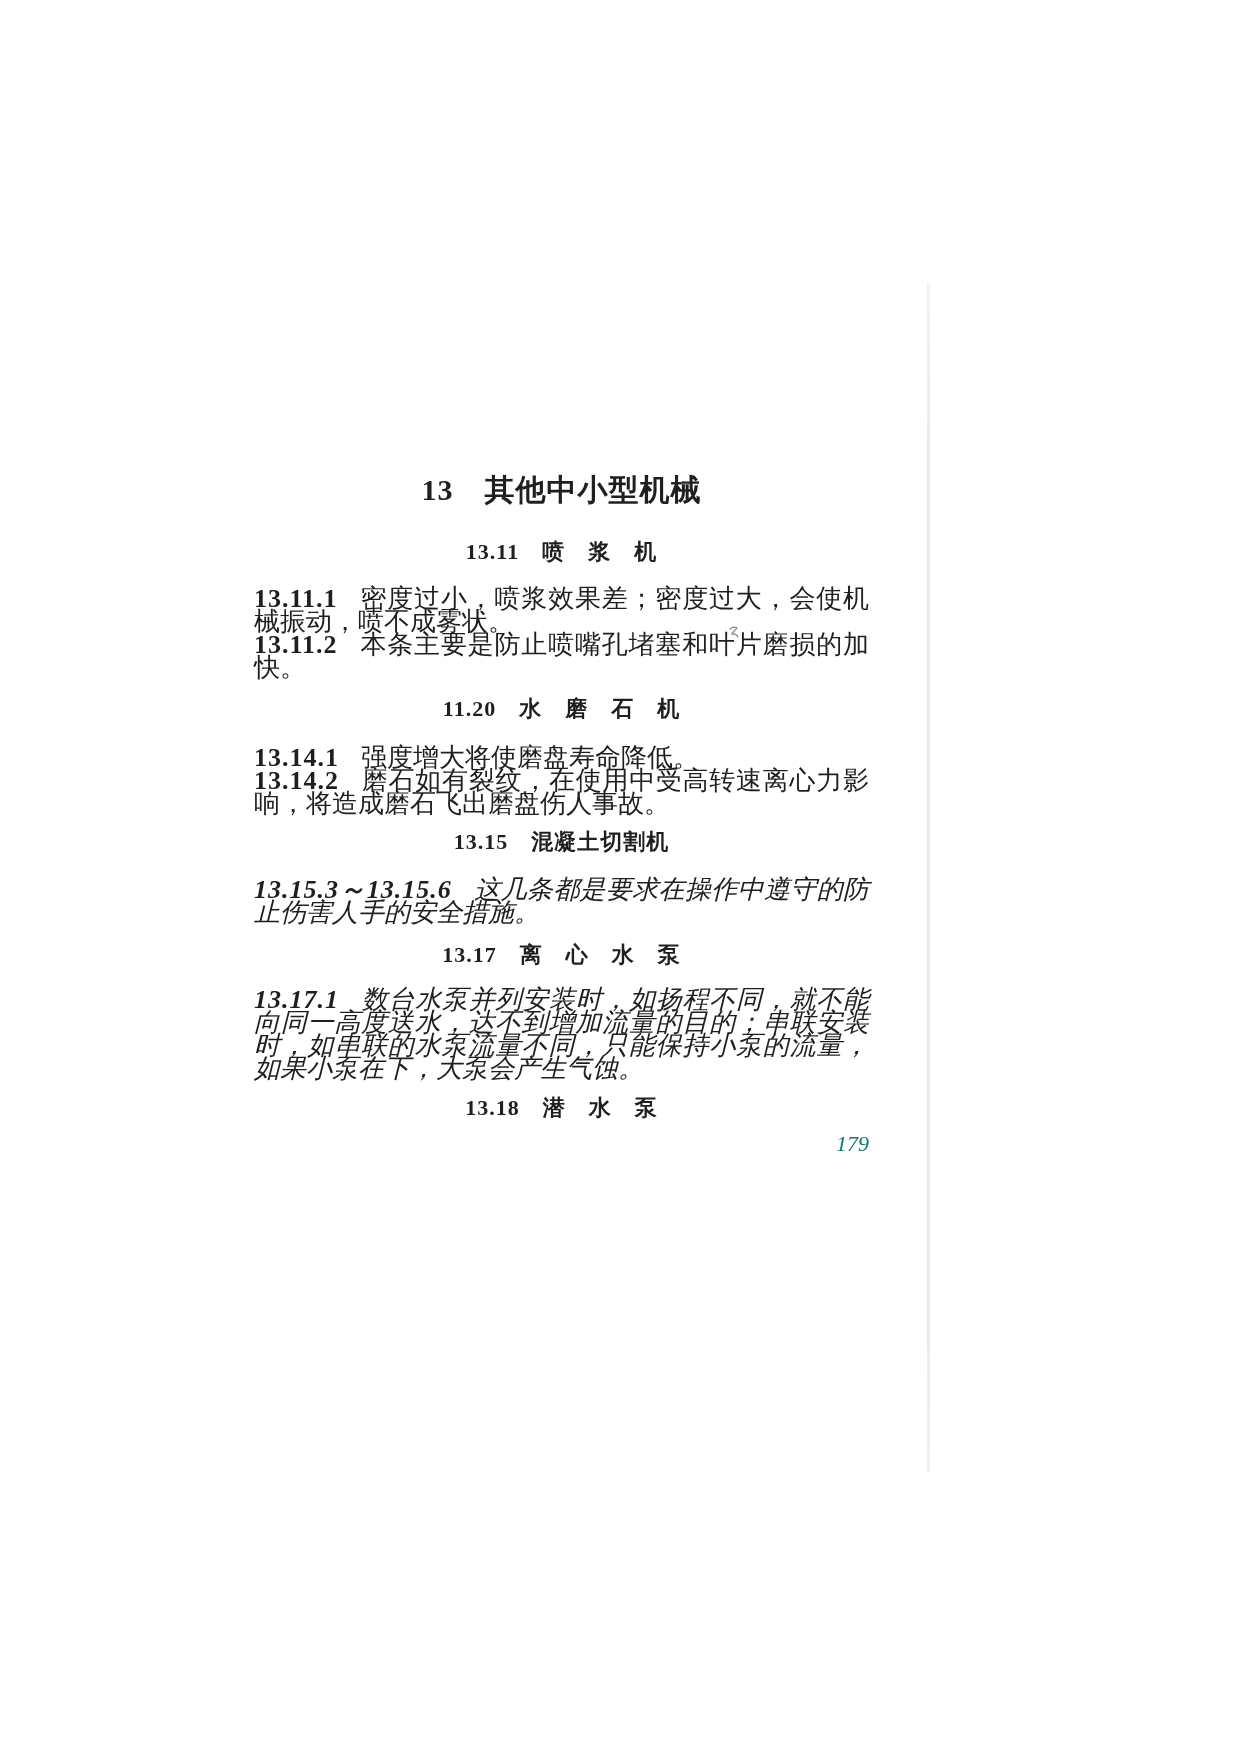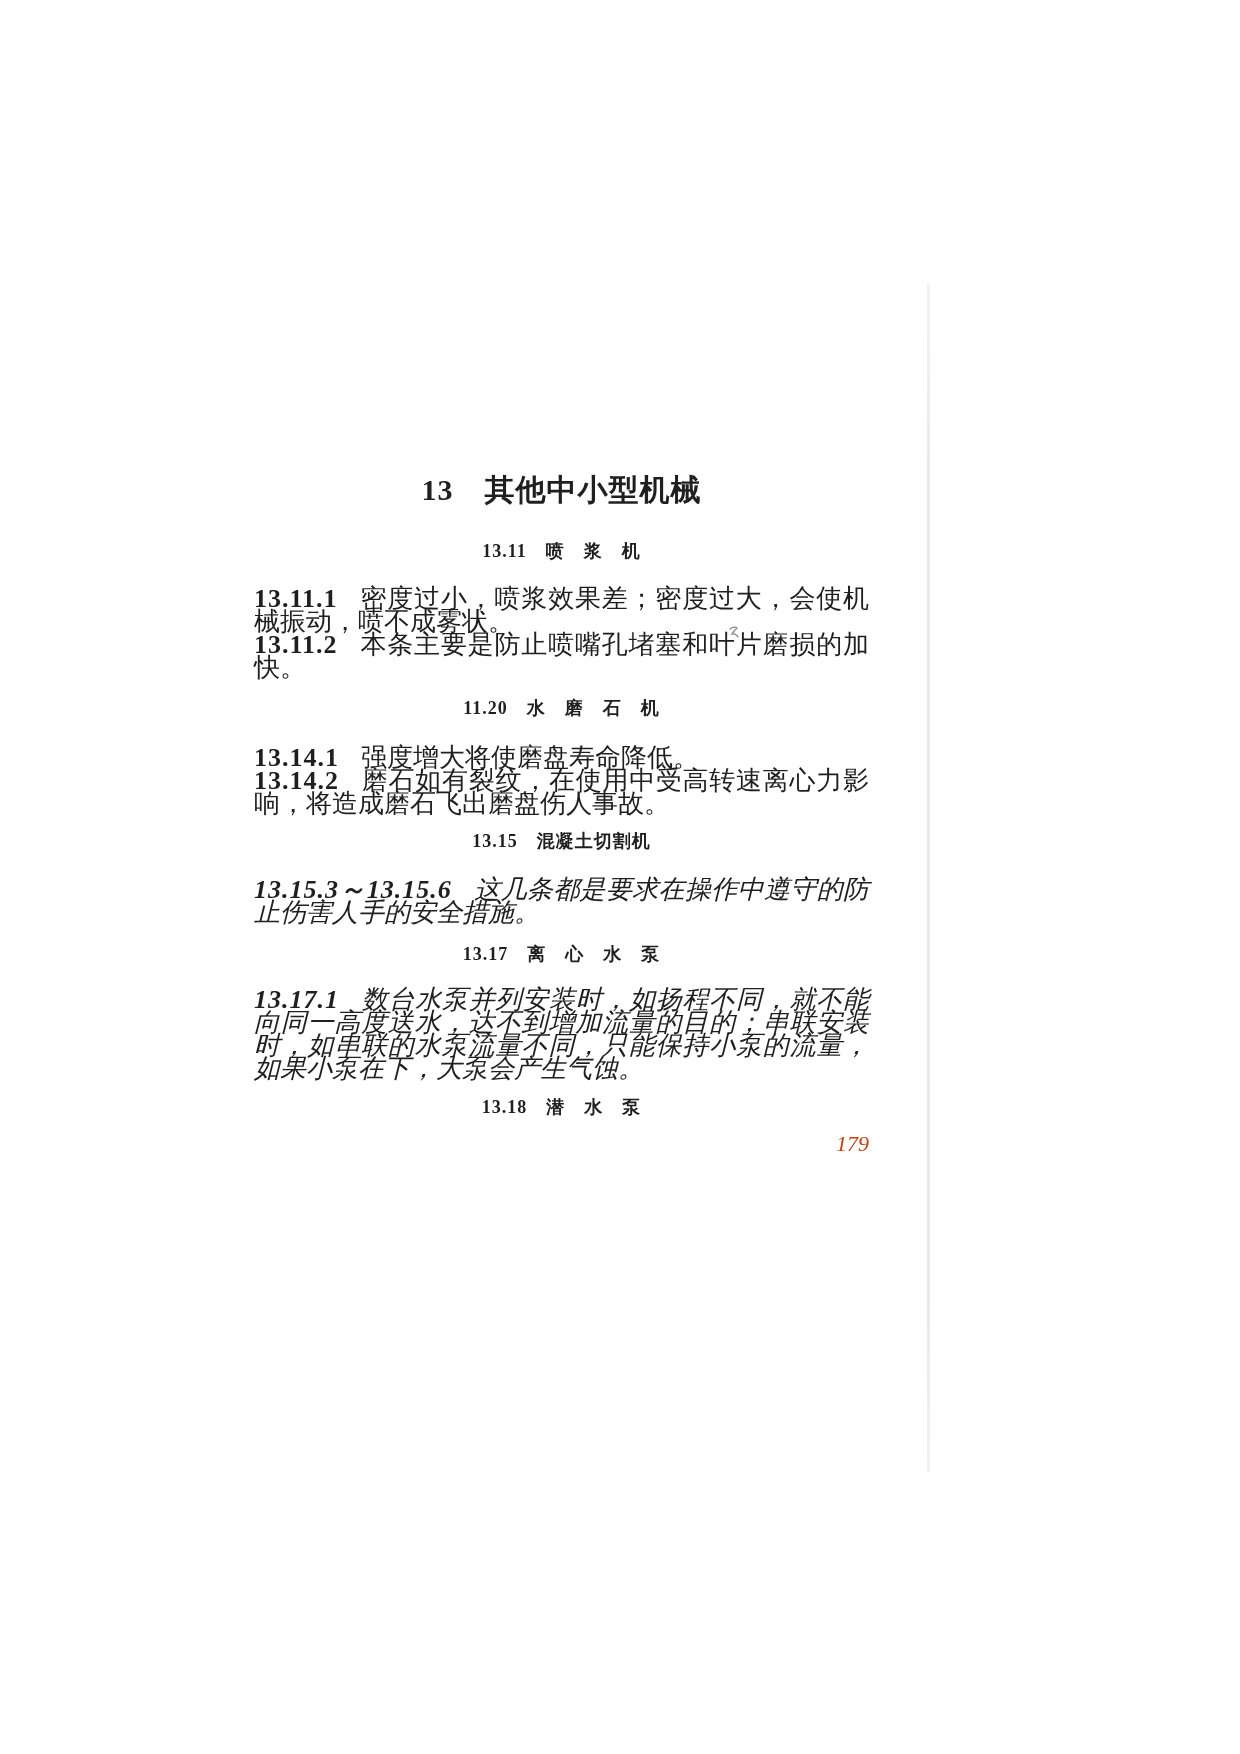--- a/index.html
+++ b/index.html
@@ -37,21 +37,21 @@
   .chapter-title {
     margin: 0;
     font-size: 30px;
     line-height: 36px;
     font-weight: 700;
     text-align: center;
     letter-spacing: 1px;
   }
   .sec-heading {
     margin: 0;
-    font-size: 18px;
+    font-size: 22px;
     line-height: 33px;
     font-weight: 700;
     text-align: center;
     letter-spacing: 1px;
   }
   .para {
     margin: 0;
     font-size: 26px;
     line-height: 23px;
     text-align: justify;
@@ -61,21 +61,21 @@
     font-weight: 700;
     letter-spacing: 1px;
     margin-right: 0.85em;
     white-space: nowrap;
   }
   .page-num {
     font-size: 22px;
     line-height: 26px;
     font-style: italic;
     text-align: right;
-    color: #c2410c;
+    color: #0f766e;
   }
   .mt0  { margin-top: 0; }
   .mt7  { margin-top: 7px; }
   .mt10 { margin-top: 10px; }
   .mt11 { margin-top: 11px; }
   .mt13 { margin-top: 13px; }
   .mt14 { margin-top: 14px; }
   .mt17 { margin-top: 17px; font-style: italic; }
   .mt19 { margin-top: 19px; }
   .mt20 { margin-top: 20px; font-style: italic; }

